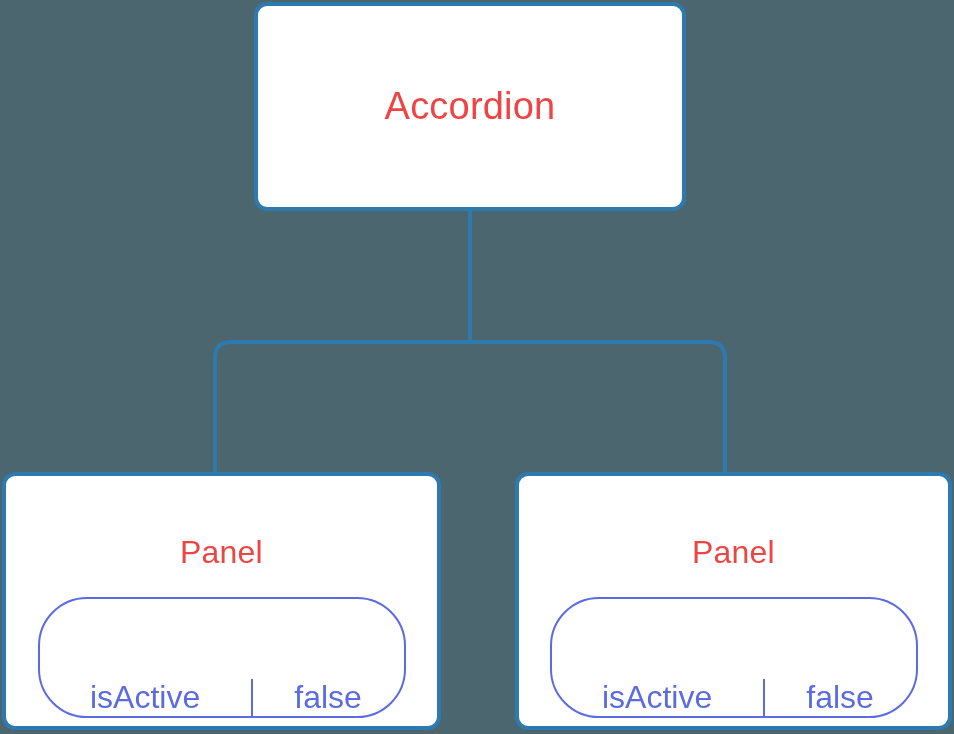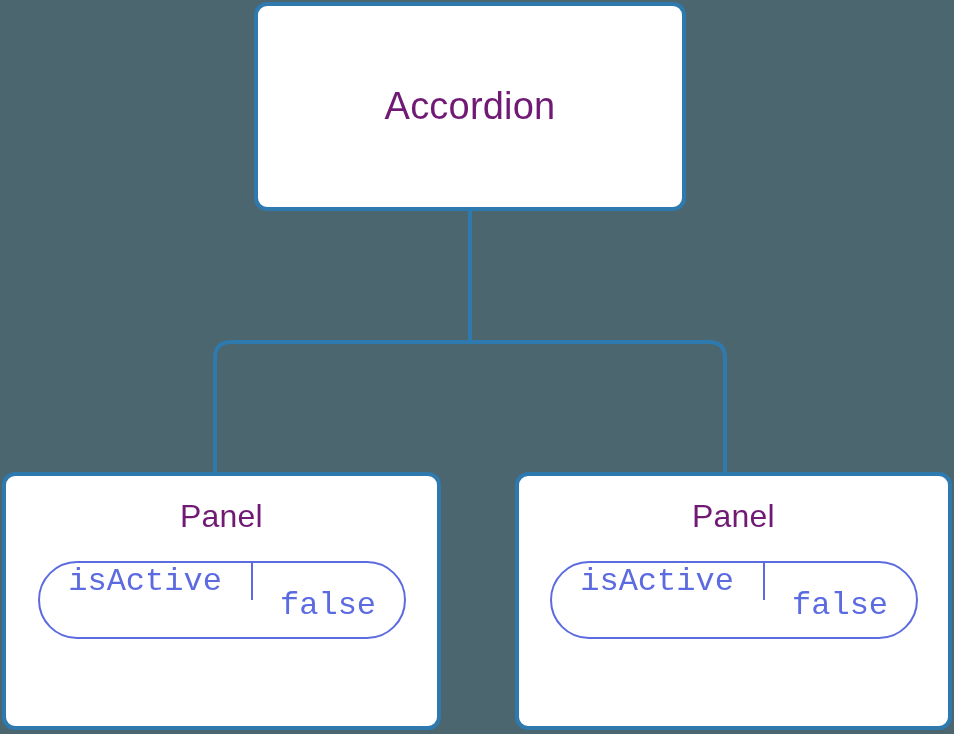--- a/index.html
+++ b/index.html
@@ -52,42 +52,41 @@
     justify-content: flex-start;
   }
   #node-panel-right {
     left: 515px;
     top: 472px;
     width: 437px;
     height: 258px;
     justify-content: flex-start;
   }
   .node-title {
-    color: #701a75;
+    color: #ef4444;
     letter-spacing: 0.2px;
     white-space: nowrap;
   }
   #node-accordion .node-title {
     font-size: 38px;
   }
   .panel .node-title {
     font-size: 32px;
-    margin-top: 22px;
+    margin-top: 58px;
   }
   .state-pill {
     margin-top: 26px;
     width: 368px;
-    height: 78px;
+    height: 121px;
     box-sizing: border-box;
     border: 2.5px solid #5C6BE0;
     border-radius: 49px;
     display: flex;
-    align-items: flex-start;
+    align-items: flex-end;
     background: transparent;
-    font-family: Liberation Mono, monospace;
   }
   .state-key, .state-value {
     display: flex;
     align-items: center;
     justify-content: center;
     color: #5C6BE0;
     font-size: 32px;
     white-space: nowrap;
   }
   .state-key {

